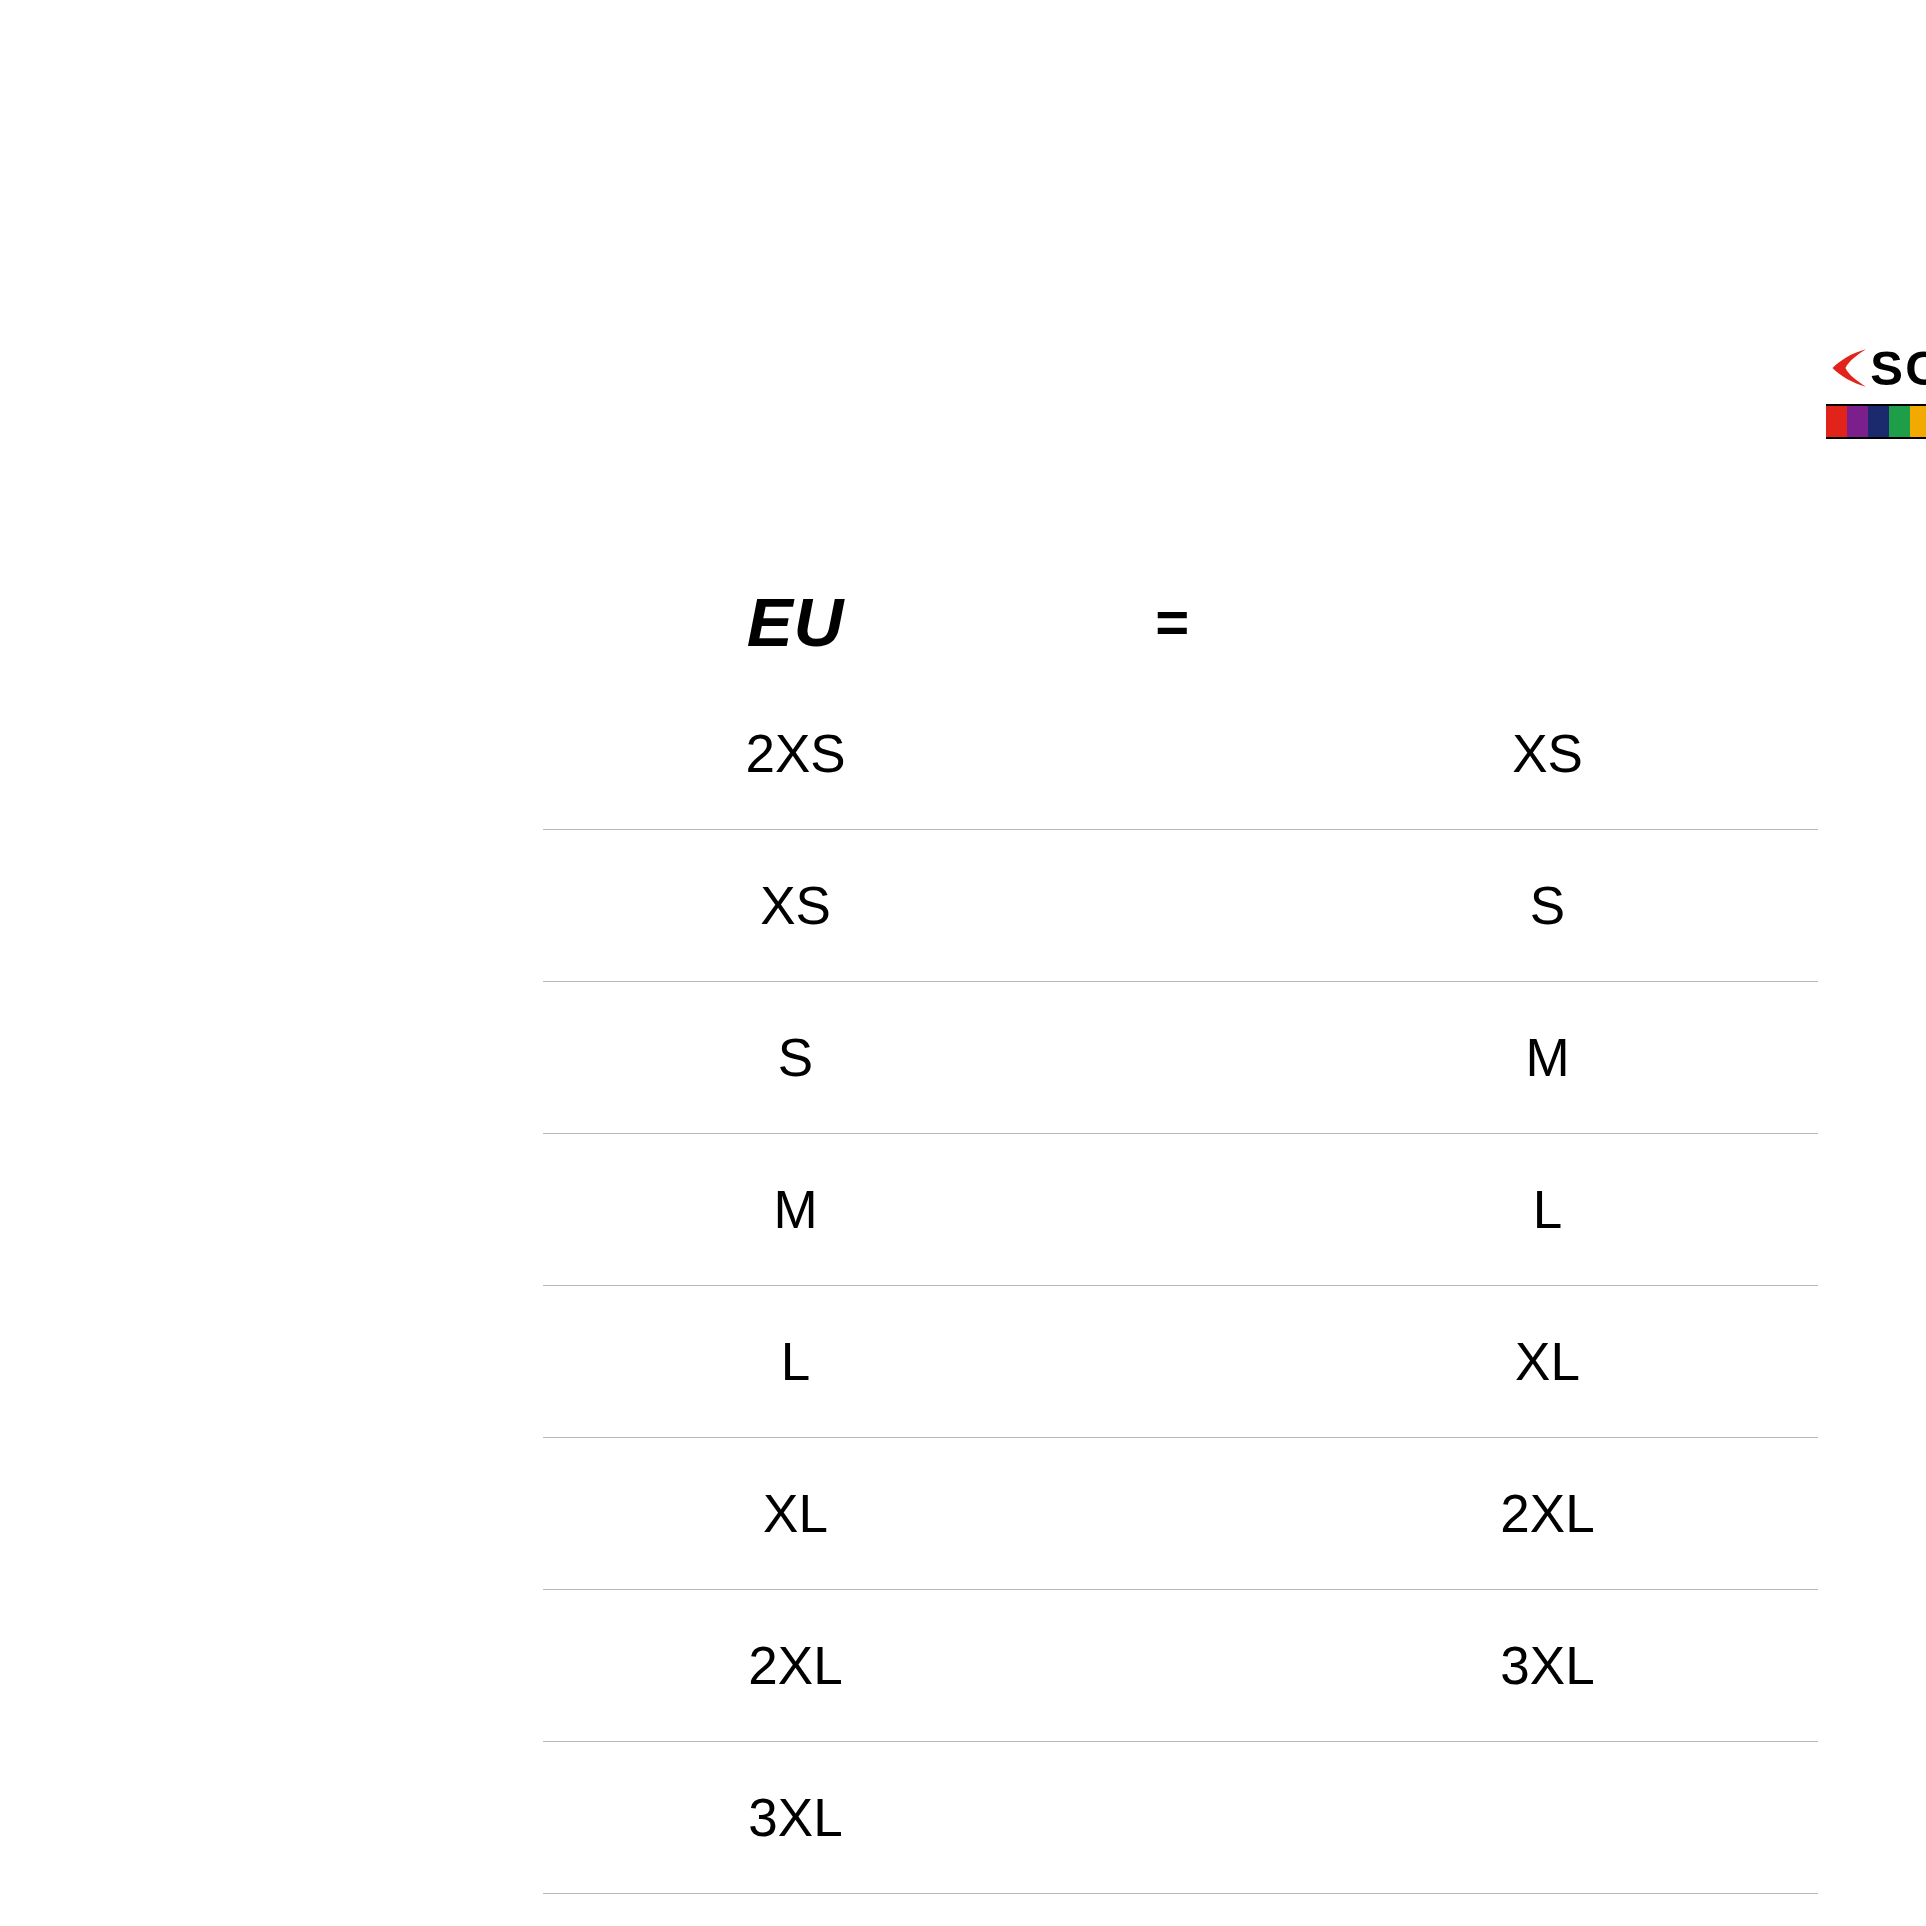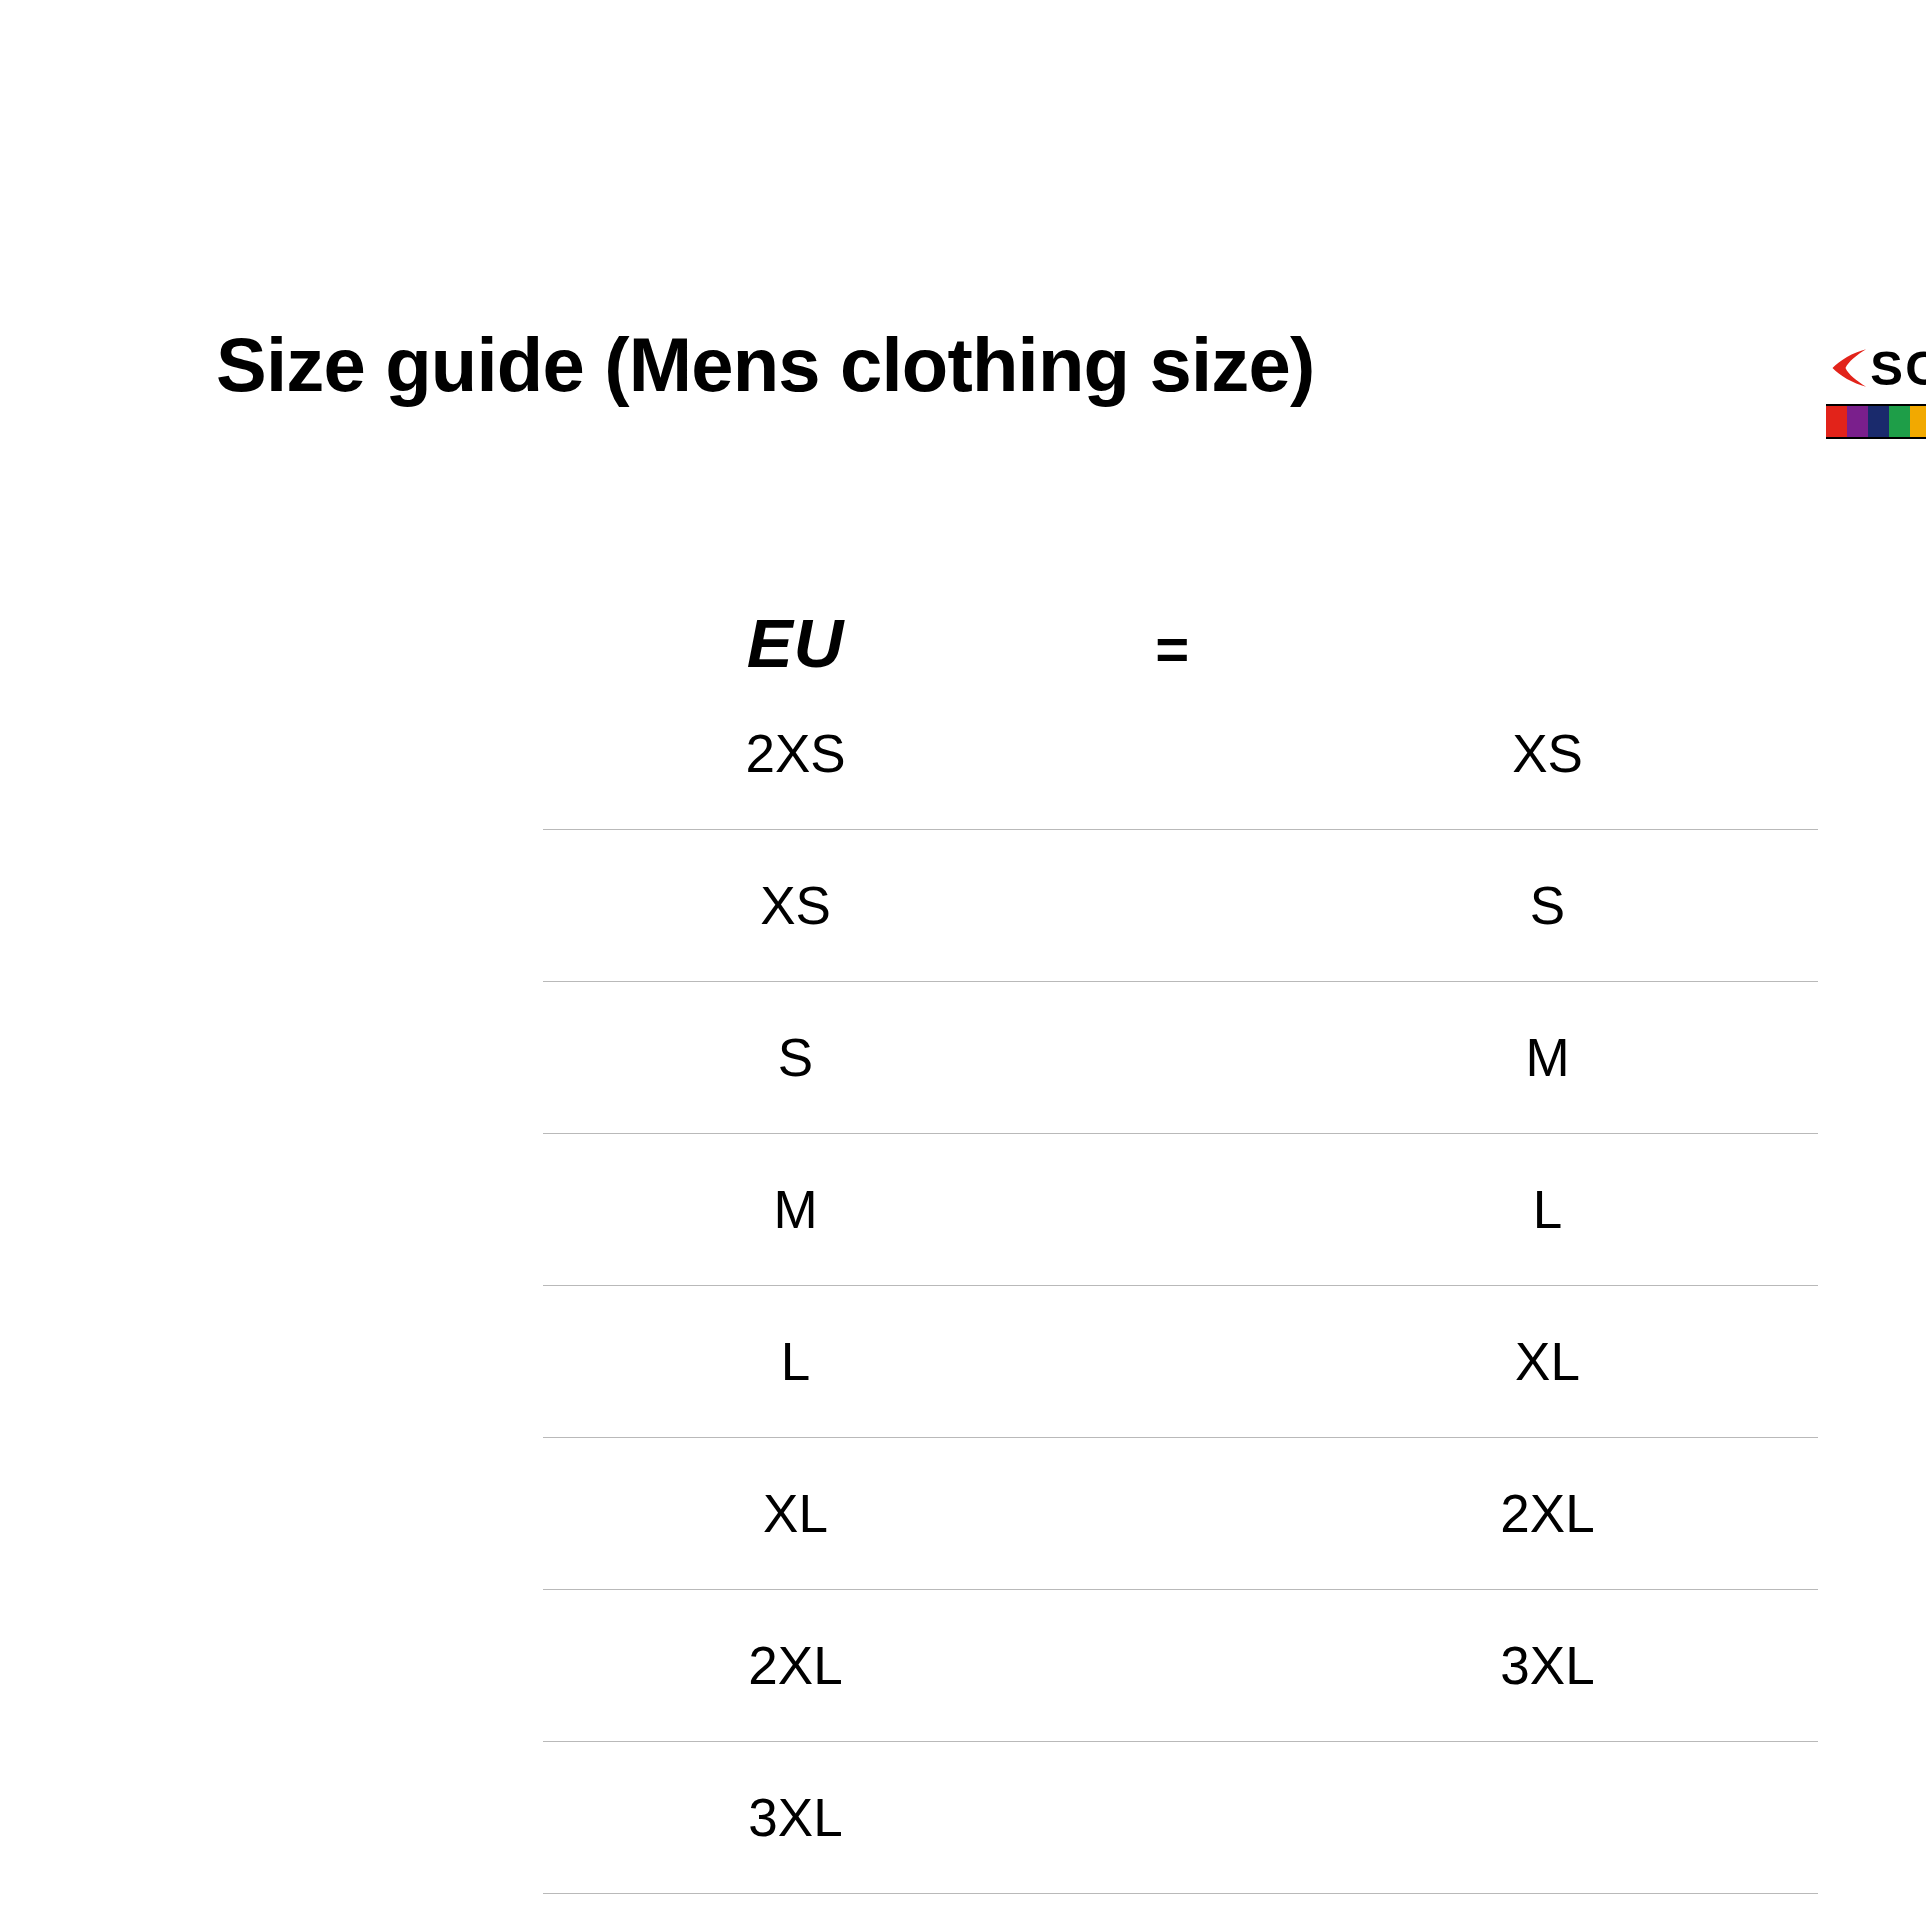--- a/index.html
+++ b/index.html
@@ -83,21 +83,20 @@
   }
   .row {
     display: flex;
     align-items: center;
     height: 151px;
     border-bottom: 1.5px solid #b9b9b9;
   }
   .row.head {
     height: 112px;
     border-bottom: none;
-    align-items: flex-end;
   }
   .row.last {
     border-bottom: none;
   }
   .cell {
     display: flex;
     align-items: center;
     justify-content: center;
     font-size: 53px;
     line-height: 1;
@@ -113,21 +112,20 @@
     font-style: italic;
     letter-spacing: 0.8px;
   }
   .row.head .cell.sep { font-size: 58px; }
 </style>
 </head>
 <body>
 
 <div class="page">
 
-  <div class="title">Size guide (Mens clothing size)</div>
 
   <div class="logo">
     <div class="logo-top">
       <span class="logo-mark">
         <svg width="42" height="42" viewBox="0 0 108 110" xmlns="http://www.w3.org/2000/svg">
           <path d="M104 6 C70 14 34 36 16 55 C34 74 70 96 104 104 C78 88 58 72 50 55 C58 38 78 22 104 6 Z" fill="#e2231a"></path>
         </svg>
       </span>
       <span class="logo-word">SCANGRIP</span>
 

